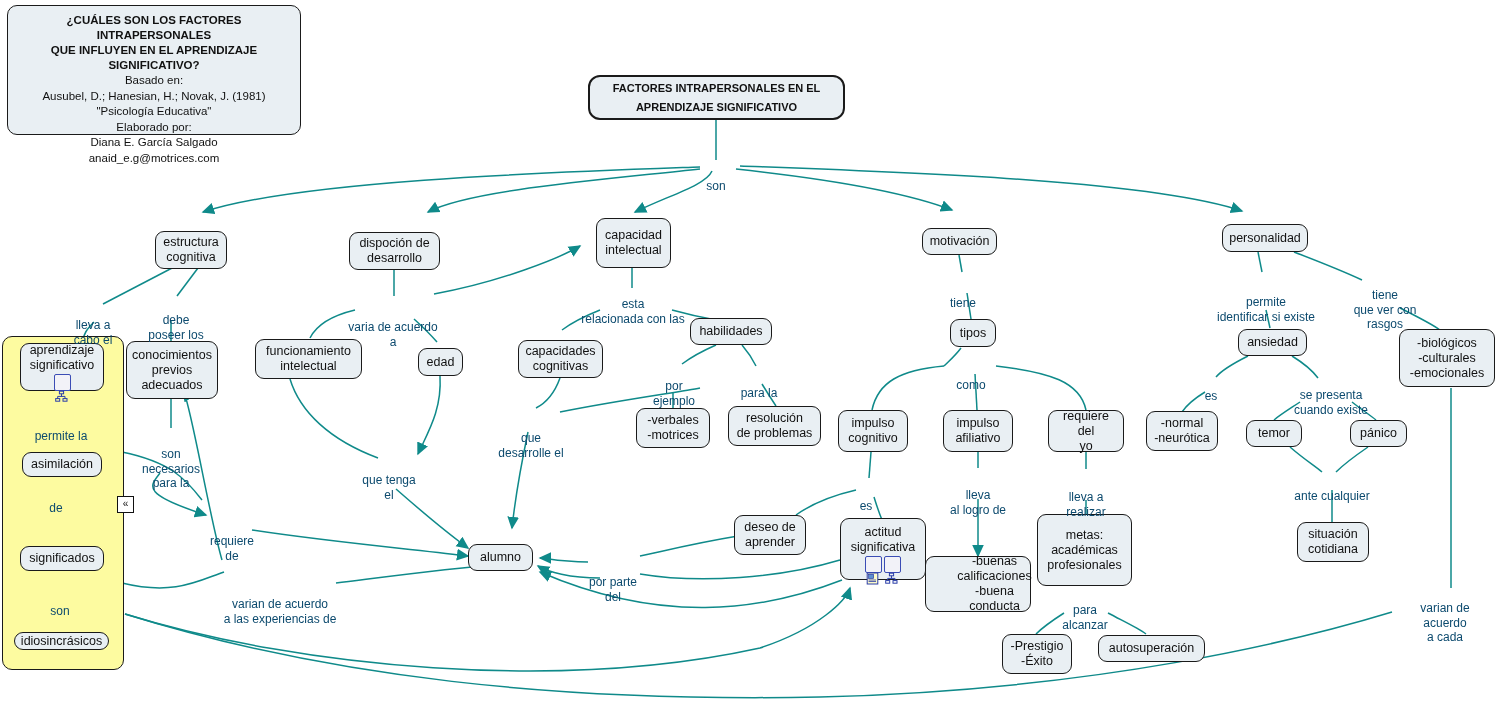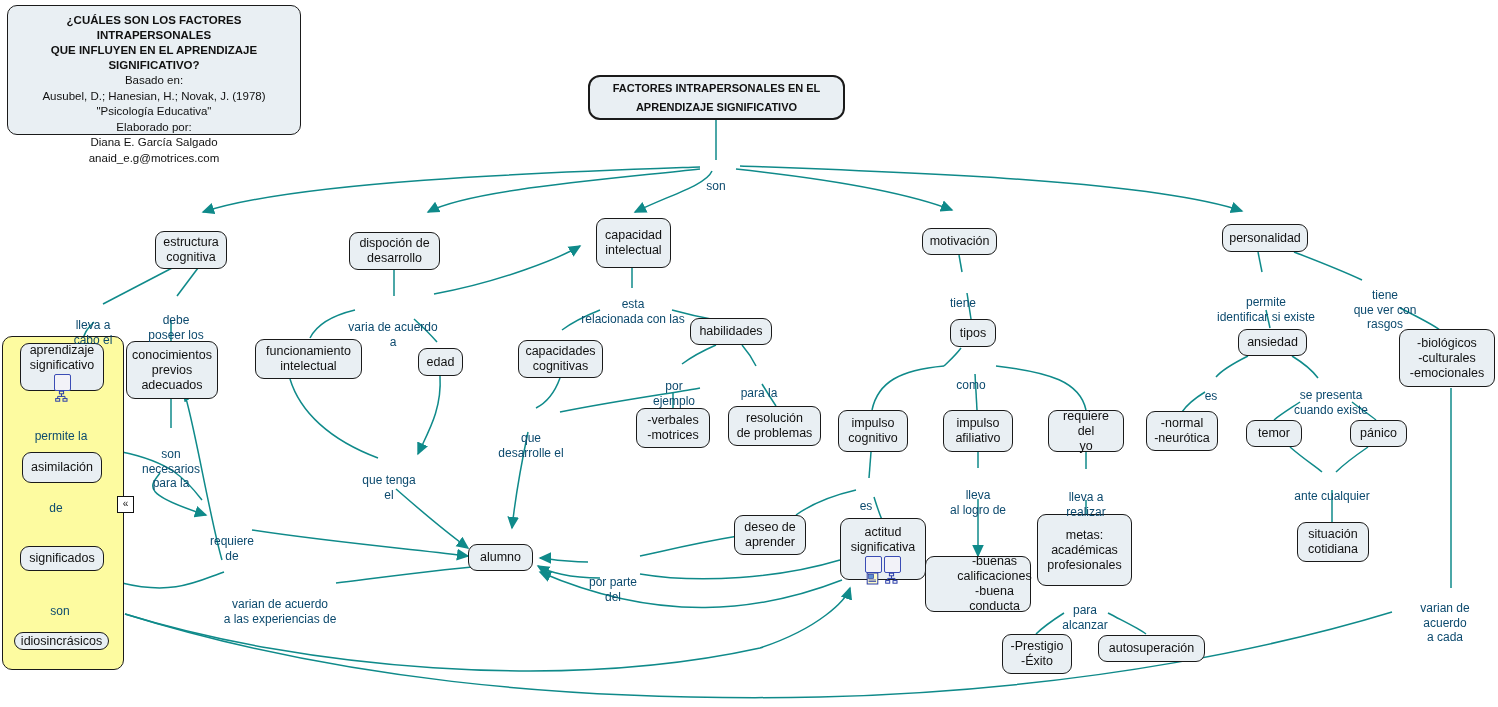--- a/index.html
+++ b/index.html
@@ -224,21 +224,21 @@
     </g>
   </svg>
 
   <div id="nested-group"></div>
   <div id="nested-collapse">«</div>
 
   <div class="node header-box" style="left:7px; top:5px; width:294px; height:130px;">
     <span class="hdr-q">¿CUÁLES SON LOS FACTORES INTRAPERSONALES</span>
     <span class="hdr-q">QUE INFLUYEN EN EL APRENDIZAJE SIGNIFICATIVO?</span>
     <span>Basado en:</span>
-    <span>Ausubel, D.; Hanesian, H.; Novak, J. (1978)</span>
+    <span>Ausubel, D.; Hanesian, H.; Novak, J. (1981)</span>
     <span>"Psicología Educativa"</span>
     <span>Elaborado por:</span>
     <span>Diana E. García Salgado</span>
     <span>anaid_e.g@motrices.com</span>
   </div>
 
   <div class="node title" style="left:588px; top:75px; width:257px; height:45px;">FACTORES INTRAPERSONALES EN EL
 APRENDIZAJE SIGNIFICATIVO</div>
 
   <div class="node" style="left:155px; top:231px; width:72px; height:38px;">estructura
@@ -266,21 +266,21 @@
           <path d="M6.5,3.8 L6.5,6.4 M2.7,8.6 L2.7,6.4 L10,6.4 L10,8.6" fill="none" stroke="#2b3ea8" stroke-width="1"></path>
         </svg>
       </span>
     </span>
   </div>
 
   <div class="node" style="left:126px; top:341px; width:92px; height:58px;">conocimientos
 previos
 adecuados</div>
 
-  <div class="node" style="left:22px; top:452px; width:80px; height:31px;">asimilación</div>
+  <div class="node" style="left:22px; top:452px; width:80px; height:25px;">asimilación</div>
 
   <div class="node" style="left:20px; top:546px; width:84px; height:25px;">significados</div>
 
   <div class="node" style="left:14px; top:632px; width:95px; height:18px;">idiosincrásicos</div>
 
   <div class="node" style="left:255px; top:339px; width:107px; height:40px;">funcionamiento
 intelectual</div>
 
   <div class="node" style="left:418px; top:348px; width:45px; height:28px;">edad</div>
 

